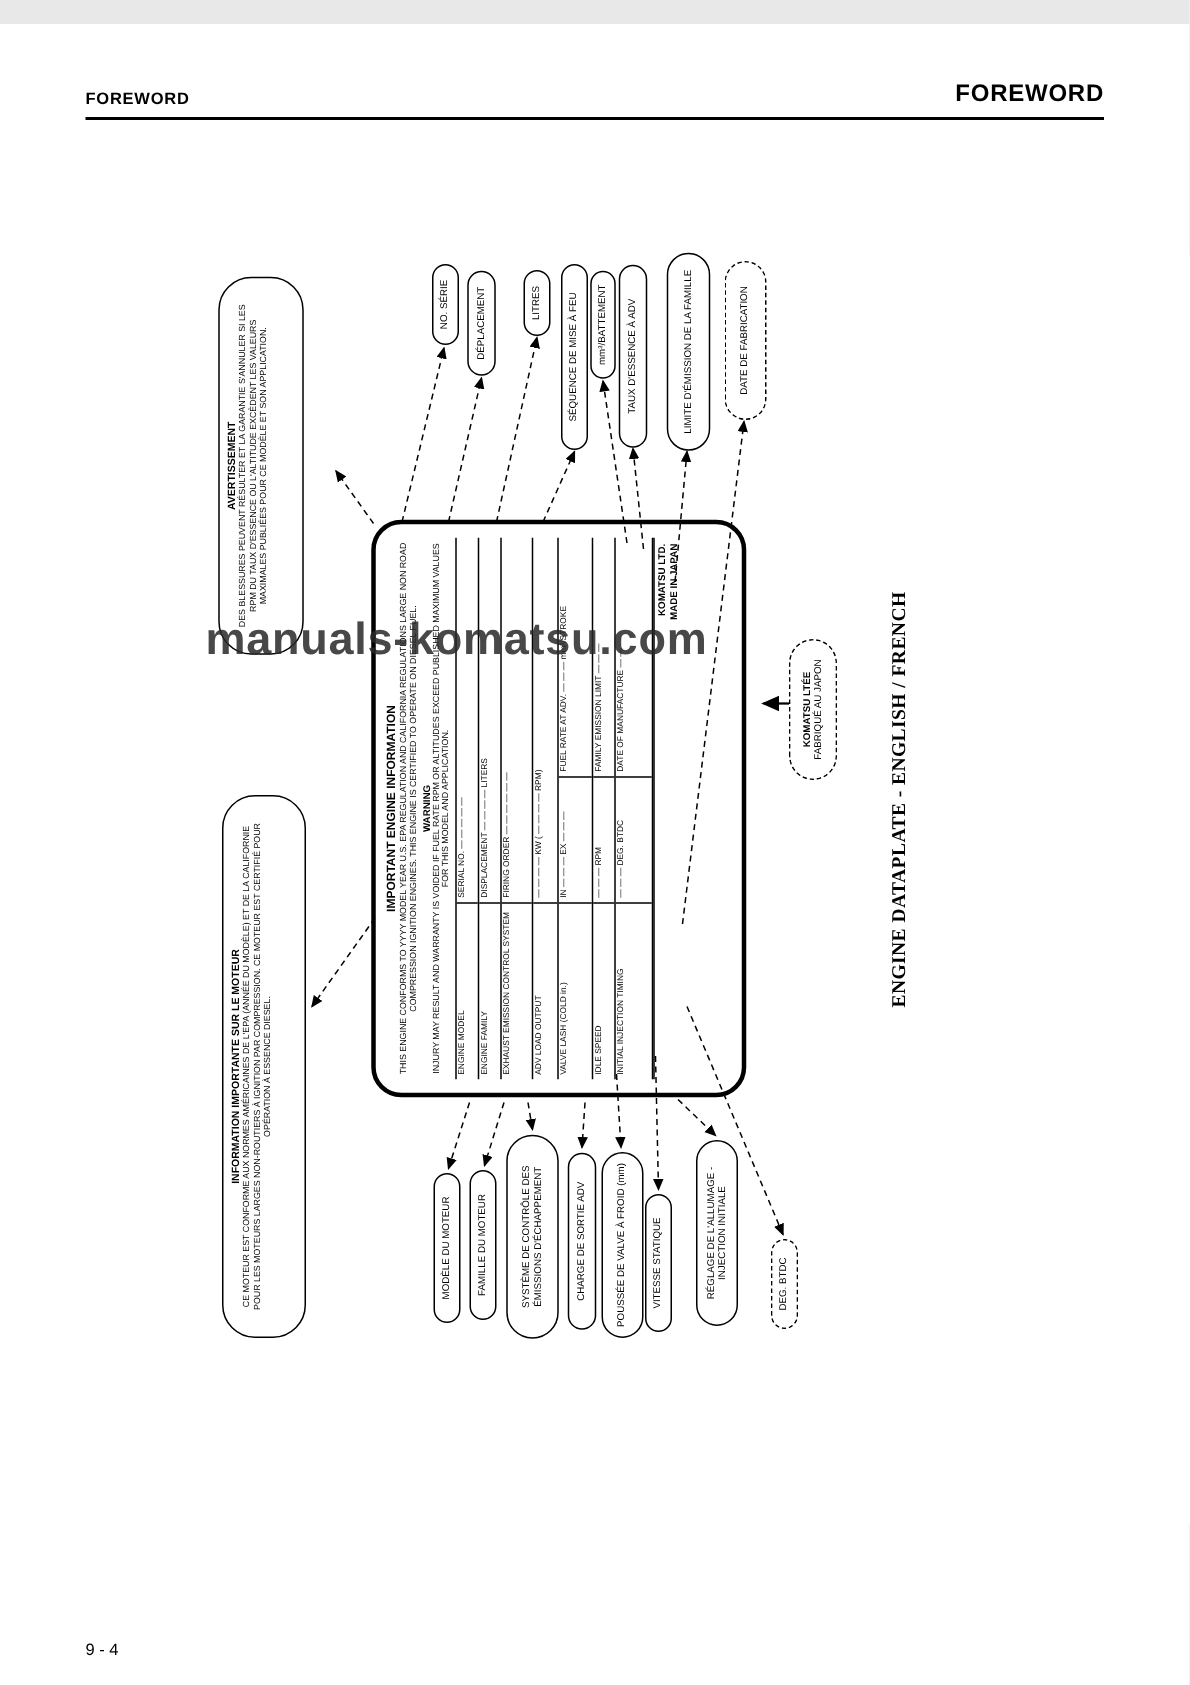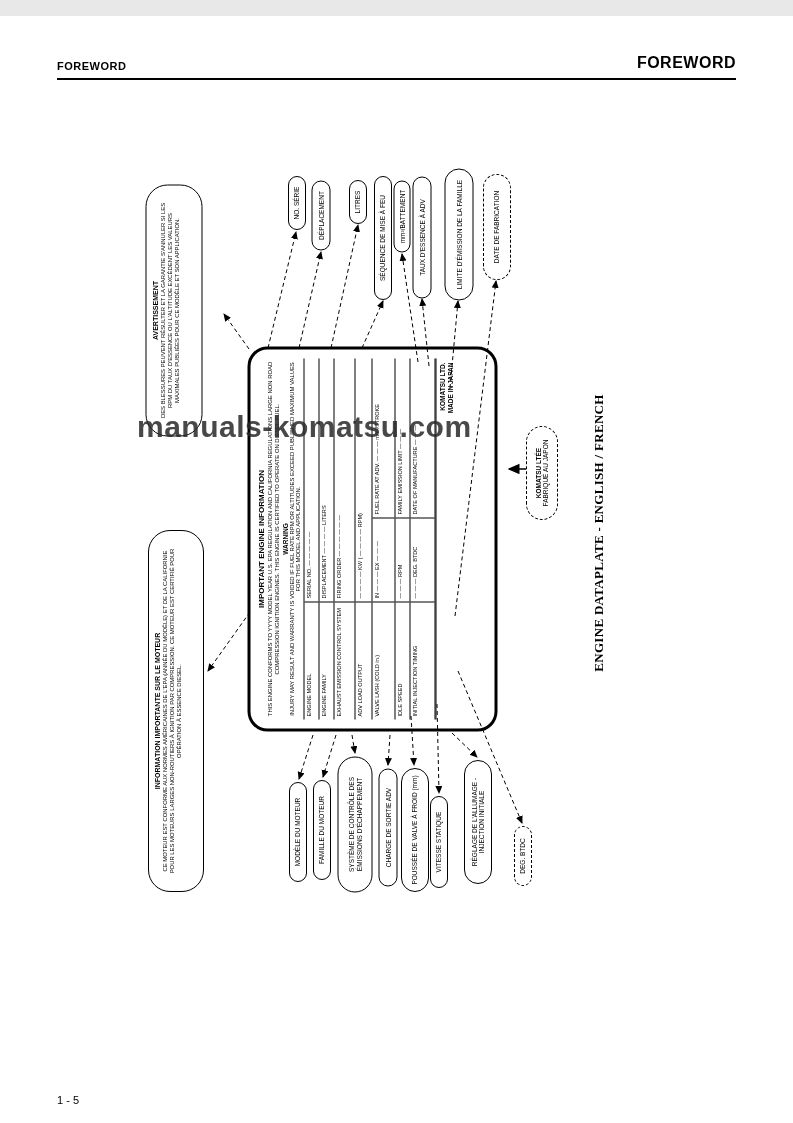--- a/index.html
+++ b/index.html
@@ -221,15 +221,15 @@
       </div>
     </div>
   </div>
 
   <div class="rot caption" style="left:588px; top:398px; width:22px; height:238px;">
     <div class="ri" style="width: 238px; height: 22px; left: -108px; top: 108px;">ENGINE DATAPLATE - ENGLISH / FRENCH</div>
   </div>
 
   <div class="watermark">manuals-komatsu.com</div>
 
-  <div class="pageno">1 - 5</div>
+  <div class="pageno">9 - 4</div>
 
 </div>
 
 </body></html>

